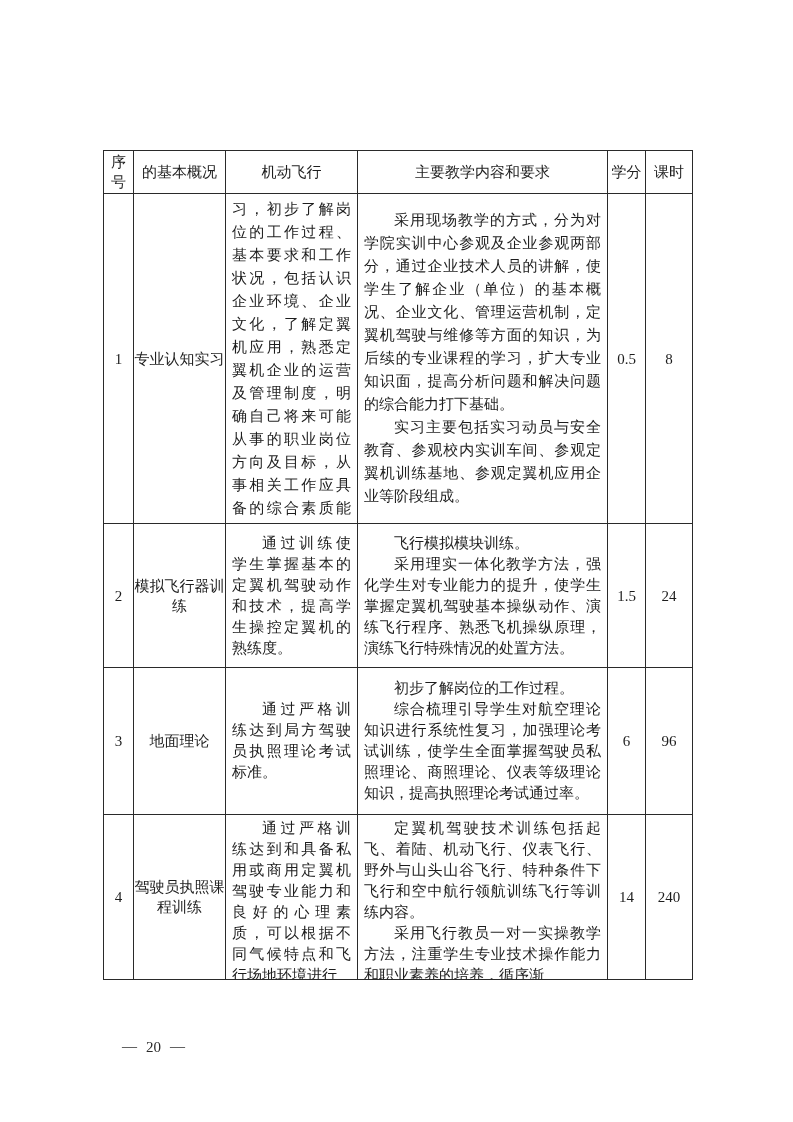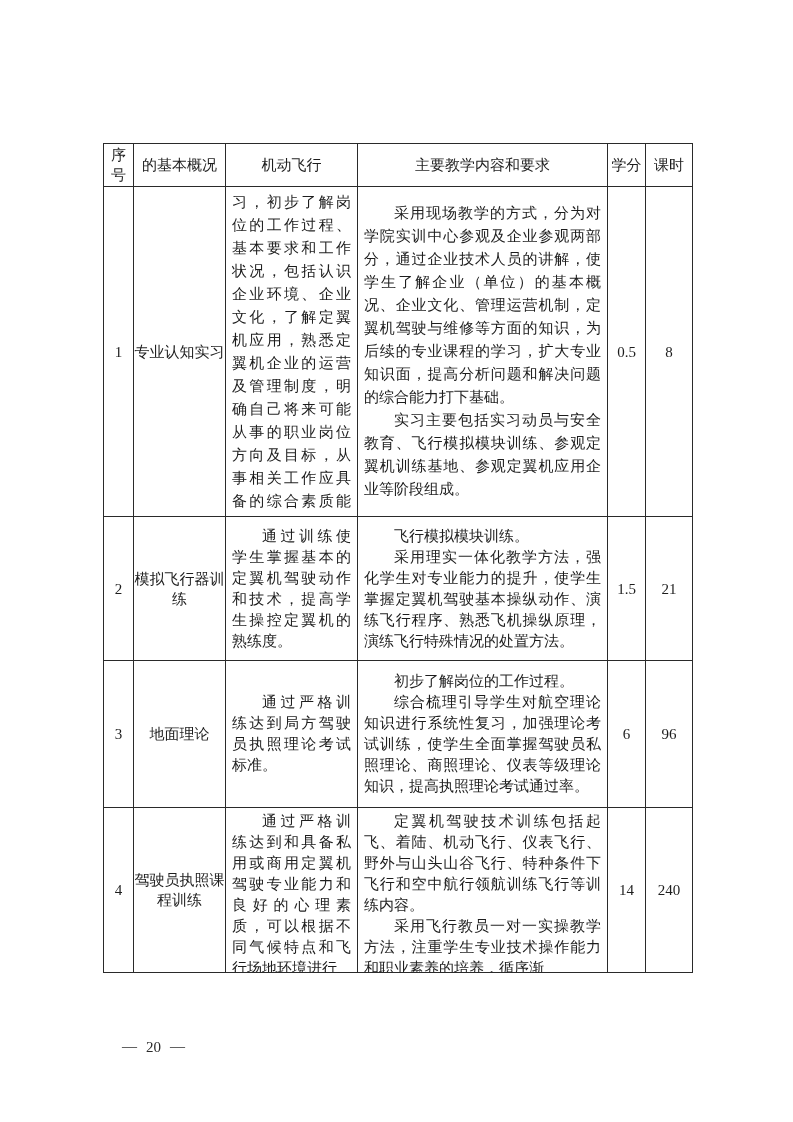--- a/index.html
+++ b/index.html
@@ -11,21 +11,21 @@
     width: 793px;
     height: 1122px;
     position: relative;
     font-family: "Liberation Serif", "DejaVu Serif", serif;
     color: #1d1d1d;
     overflow: hidden;
   }
   .course-table {
     position: absolute;
     left: 103px;
-    top: 143px;
+    top: 150px;
     width: 589px;
     border-collapse: collapse;
     table-layout: fixed;
     font-size: 15px;
   }
   .course-table th,
   .course-table td {
     border: 1px solid #2a2a2a;
     font-weight: normal;
     vertical-align: middle;
@@ -106,42 +106,42 @@
       <td class="cell-center">1</td>
       <td class="cell-center">专业认知实习</td>
       <td>
         <div class="cellbox" style="height:326px">
             <p>通过认知实习，初步了解岗位的工作过程、基本要求和工作状况，包括认识企业环境、企业文化，了解定翼机应用，熟悉定翼机企业的运营及管理制度，明确自己将来可能从事的职业岗位方向及目标，从事相关工作应具备的综合素质能力。</p>
           </div>
       </td>
       <td>
         <div class="cellbox" style="height:326px">
           <p>采用现场教学的方式，分为对学院实训中心参观及企业参观两部分，通过企业技术人员的讲解，使学生了解企业（单位）的基本概况、企业文化、管理运营机制，定翼机驾驶与维修等方面的知识，为后续的专业课程的学习，扩大专业知识面，提高分析问题和解决问题的综合能力打下基础。</p>
-          <p>实习主要包括实习动员与安全教育、飞行模拟模块训练、参观定翼机训练基地、参观定翼机应用企业等阶段组成。</p>
+          <p>实习主要包括实习动员与安全教育、参观校内实训车间、参观定翼机训练基地、参观定翼机应用企业等阶段组成。</p>
         </div>
       </td>
       <td class="cell-center">0.5</td>
       <td class="cell-center">8</td>
     </tr>
     <tr style="height:144px">
       <td class="cell-center">2</td>
       <td class="cell-center">模拟飞行器训练</td>
       <td>
         <div class="cellbox" style="height:140px">
             <p>通过训练使学生掌握基本的定翼机驾驶动作和技术，提高学生操控定翼机的熟练度。</p>
           </div>
       </td>
       <td>
         <div class="cellbox" style="height:140px">
           <p>飞行模拟模块训练。</p>
           <p>采用理实一体化教学方法，强化学生对专业能力的提升，使学生掌握定翼机驾驶基本操纵动作、演练飞行程序、熟悉飞机操纵原理，演练飞行特殊情况的处置方法。</p>
         </div>
       </td>
       <td class="cell-center">1.5</td>
-      <td class="cell-center">21</td>
+      <td class="cell-center">24</td>
     </tr>
     <tr style="height:147px">
       <td class="cell-center">3</td>
       <td class="cell-center">地面理论</td>
       <td>
         <div class="cellbox" style="height:123px">
             <p>通过严格训练达到局方驾驶员执照理论考试标准。</p>
           </div>
       </td>
       <td>

